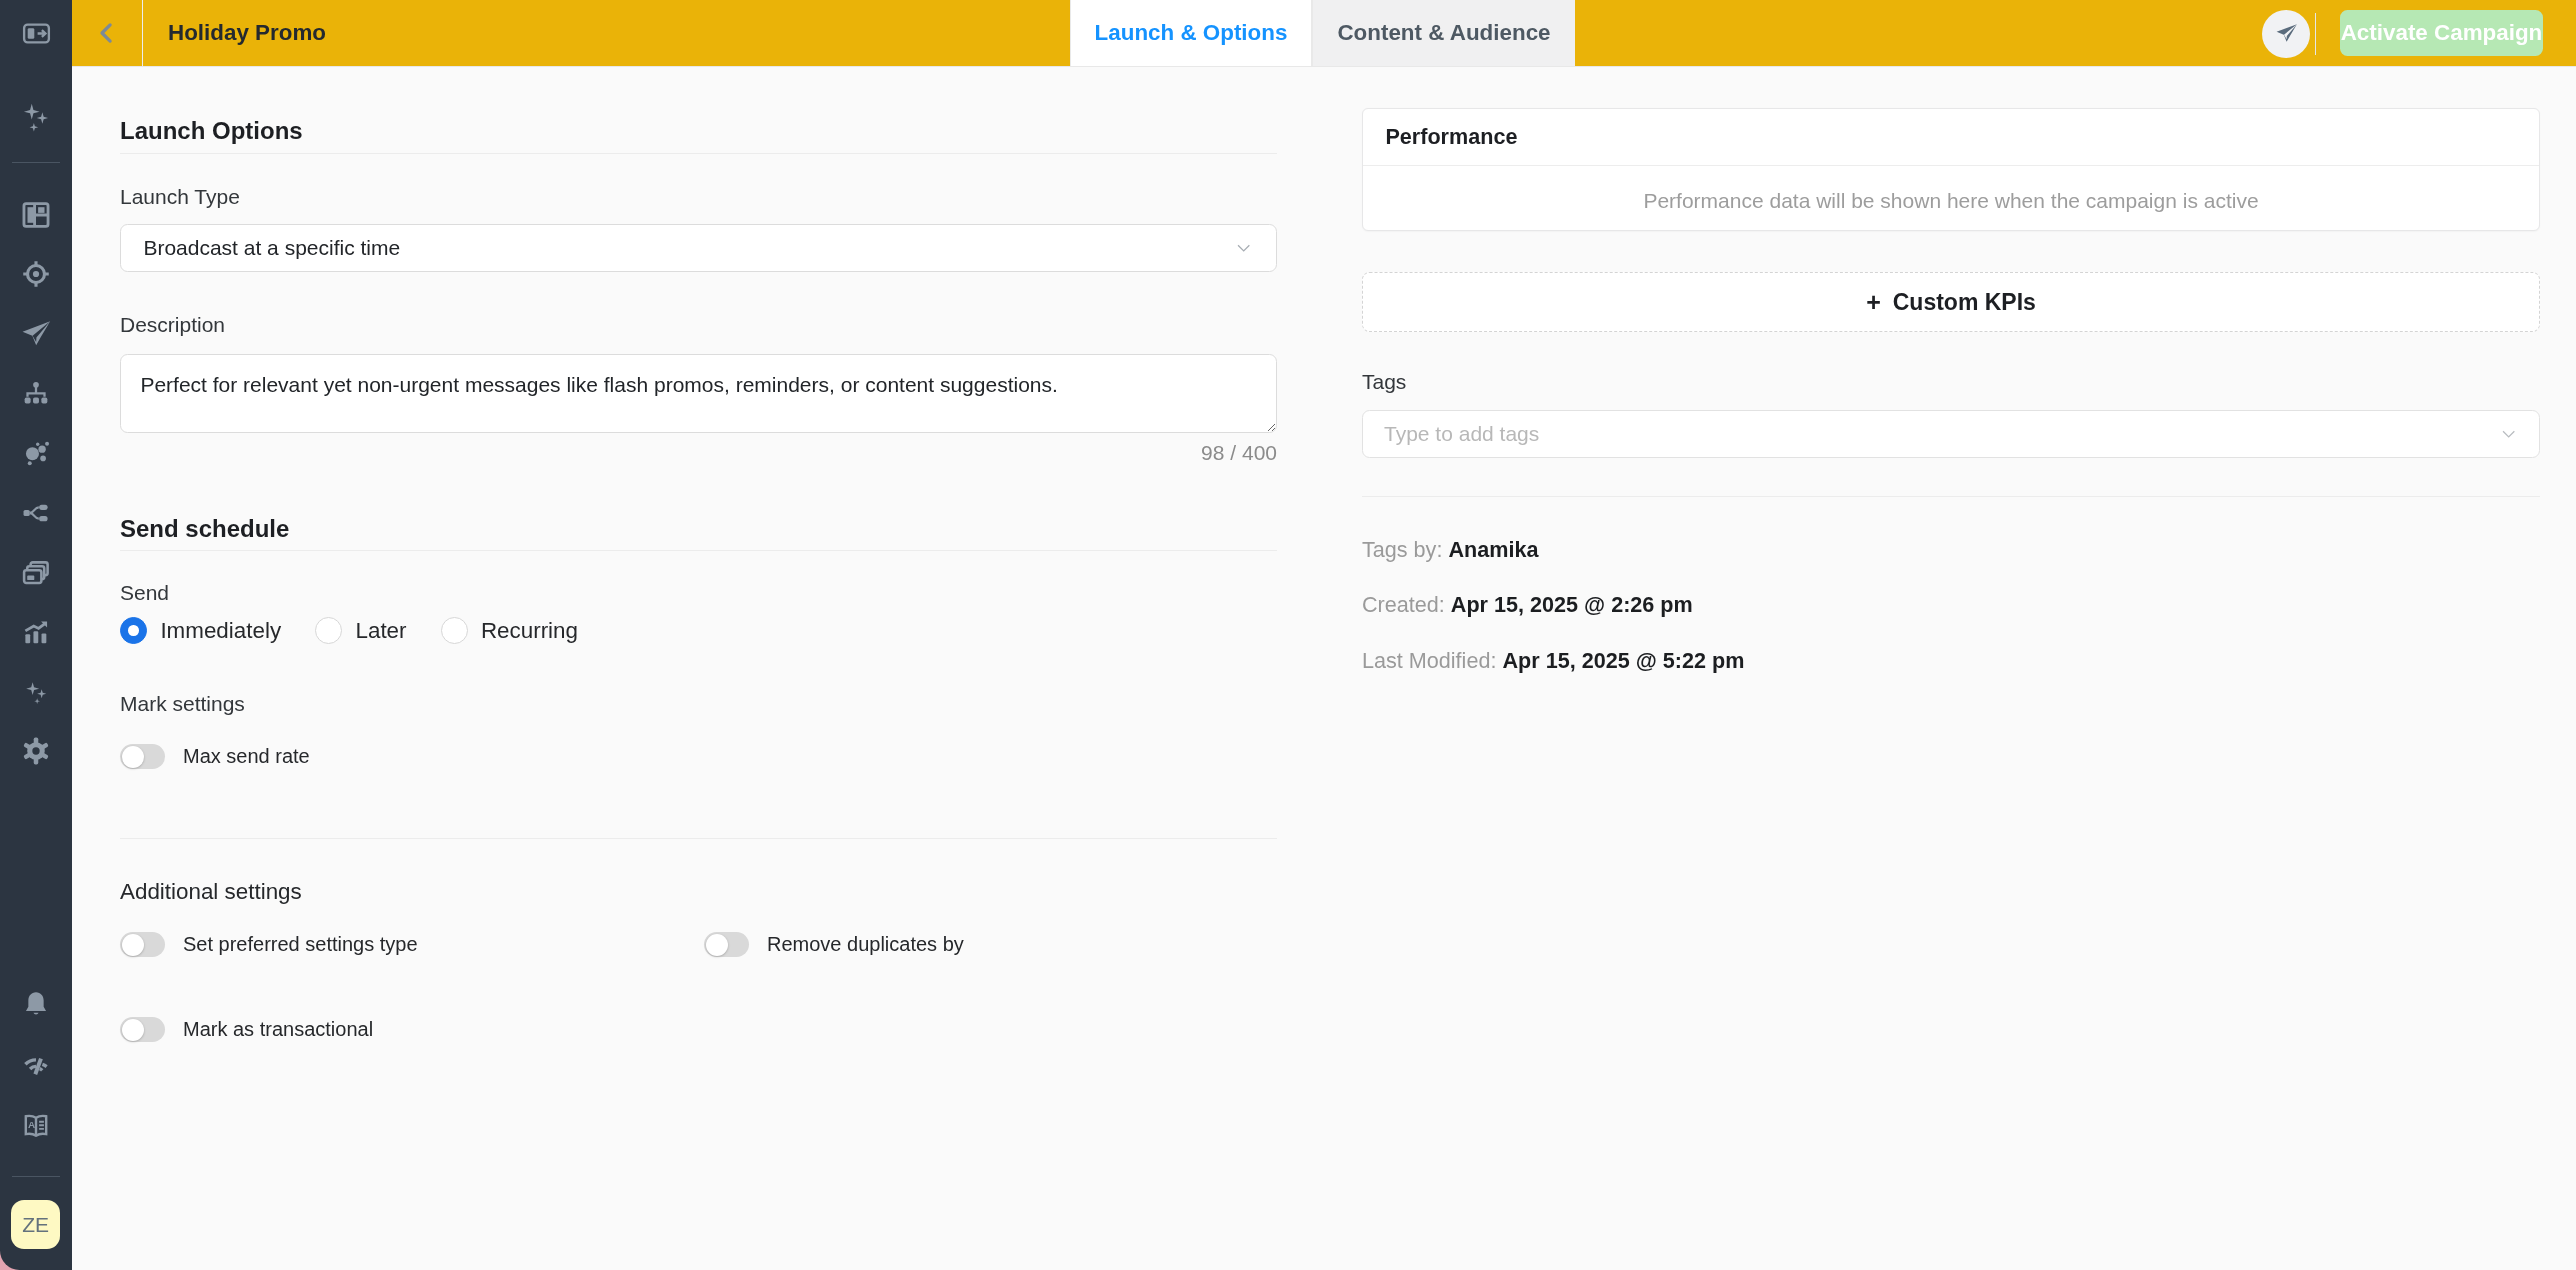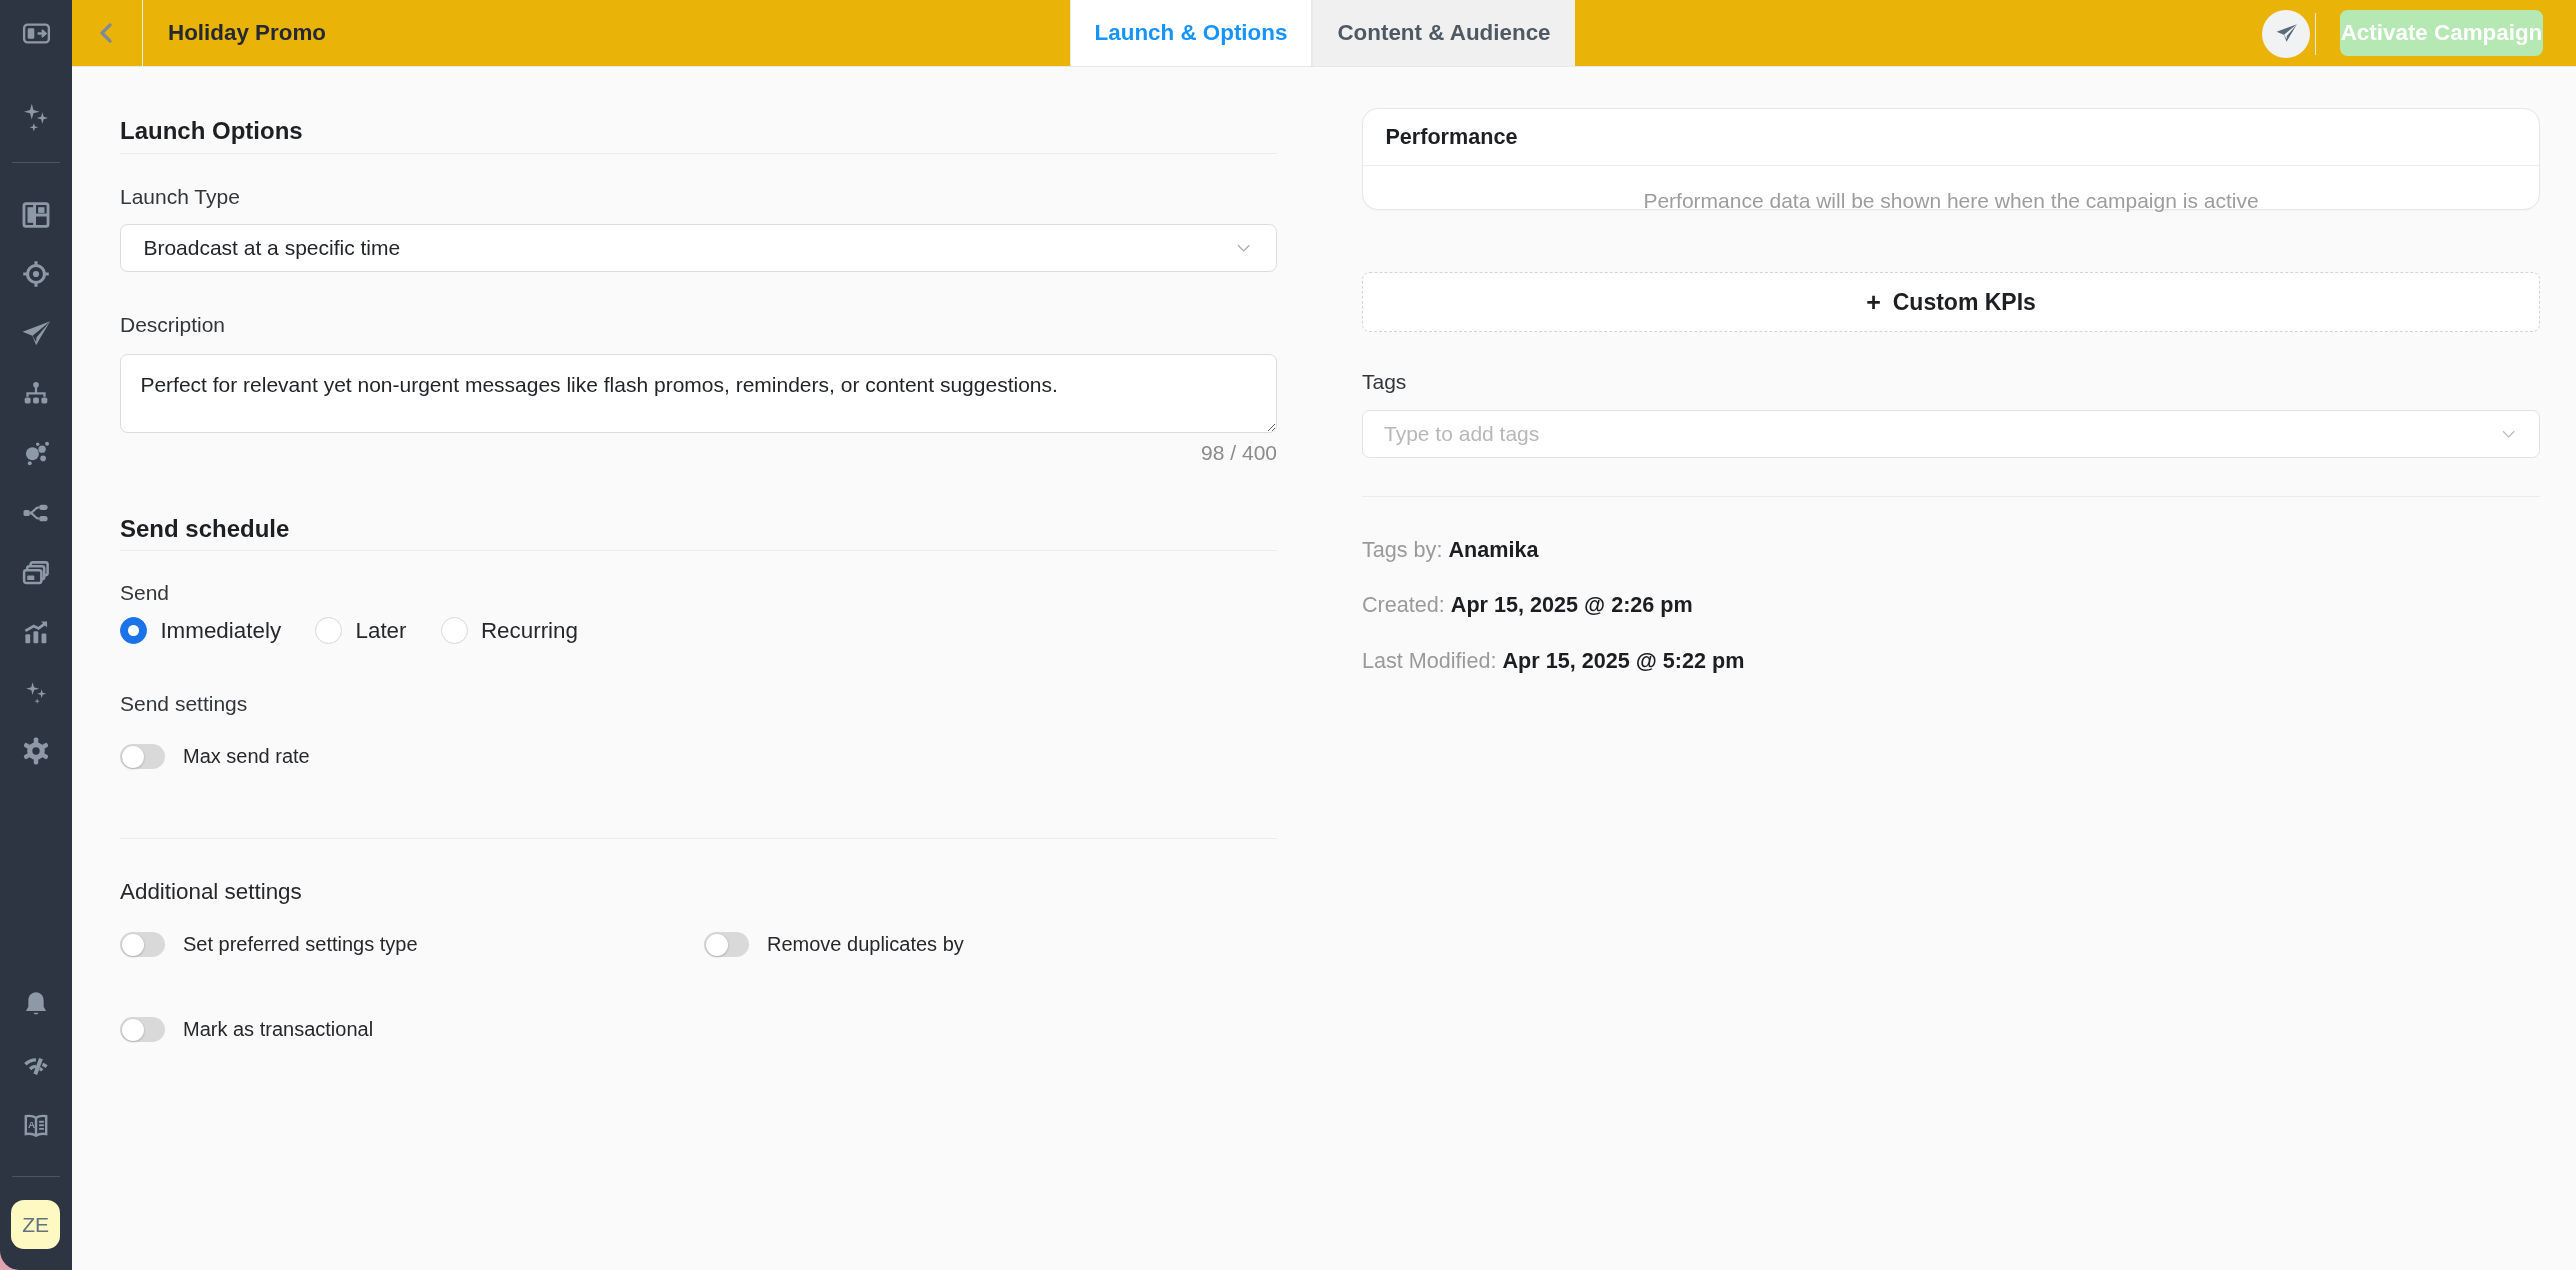--- a/index.html
+++ b/index.html
@@ -102,22 +102,22 @@
   }
   .toggle::after {
     content:""; position:absolute; left:1.5px; top:1.5px; width:22.4px; height:22.4px;
     border-radius:50%; background:#ffffff; box-shadow:0 0.7px 2.2px rgba(0,0,0,.25);
   }
   .toggle-label { font-size:20px; color:#26282b; }
   .abs { position:absolute; }
 
   
   .perf-card {
-    position:absolute; left:0; top:41px; width:100%; height:102px;
-    background:#ffffff; border:0.7px solid #e7e7e8; border-radius:16px;
+    position:absolute; left:0; top:41px; width:100%; height:123px;
+    background:#ffffff; border:0.7px solid #e7e7e8; border-radius:6px;
     box-shadow:0 0.7px 1.5px rgba(0,0,0,.03);
   }
   .perf-header {
     height:57px; display:flex; align-items:center; padding:0 22.4px;
     border-bottom:0.7px solid #ededed; font-size:21.6px; font-weight:bold; color:#1d1f23;
   }
   .perf-body { height:69px; display:flex; align-items:center; justify-content:center; font-size:21px; color:#9d9d9d; }
 
   .kpi-btn {
     position:absolute; left:0; top:205px; width:100%; height:60px;
@@ -344,21 +344,21 @@
         <label class="radio-item">
           <span class="radio"></span>
           <span class="radio-label">Later</span>
         </label>
         <label class="radio-item">
           <span class="radio"></span>
           <span class="radio-label">Recurring</span>
         </label>
       </div>
 
-      <div class="field-label" style="top:625px">Send settings</div>
+      <div class="field-label" style="top:625px">Mark settings</div>
       <div class="toggle-item abs" style="top:677px; left:0">
         <span class="toggle"></span>
         <span class="toggle-label">Max send rate</span>
       </div>
 
       <div class="hdiv" style="top:771px"></div>
 
       <div class="h-reg" style="top:812px">Additional settings</div>
 
       <div class="toggle-item abs" style="top:865px; left:0">

